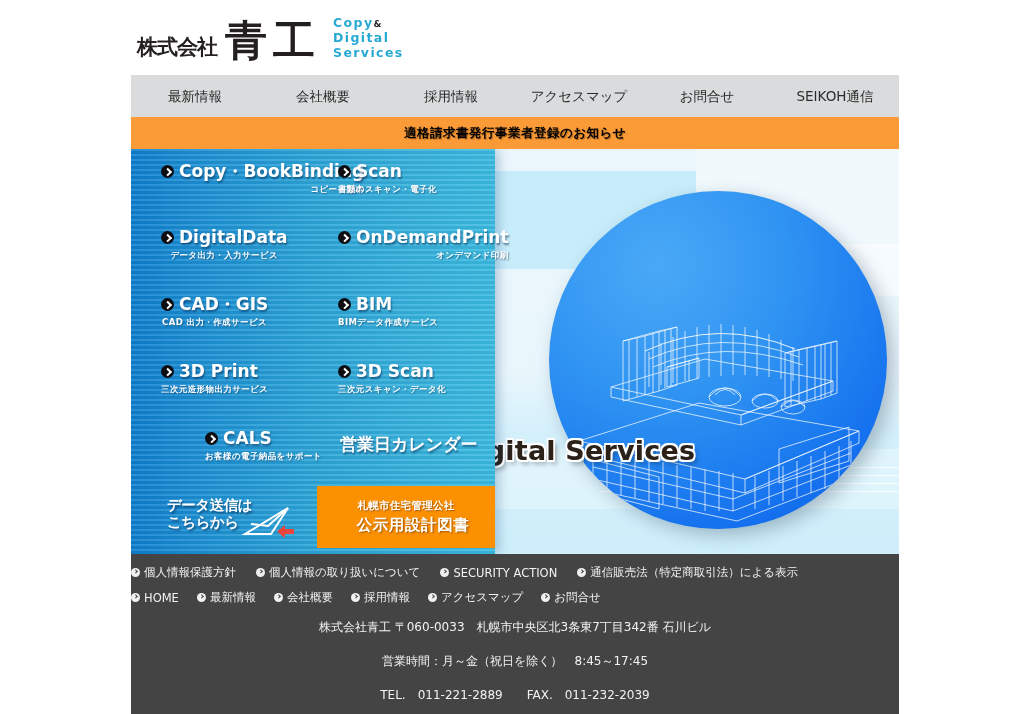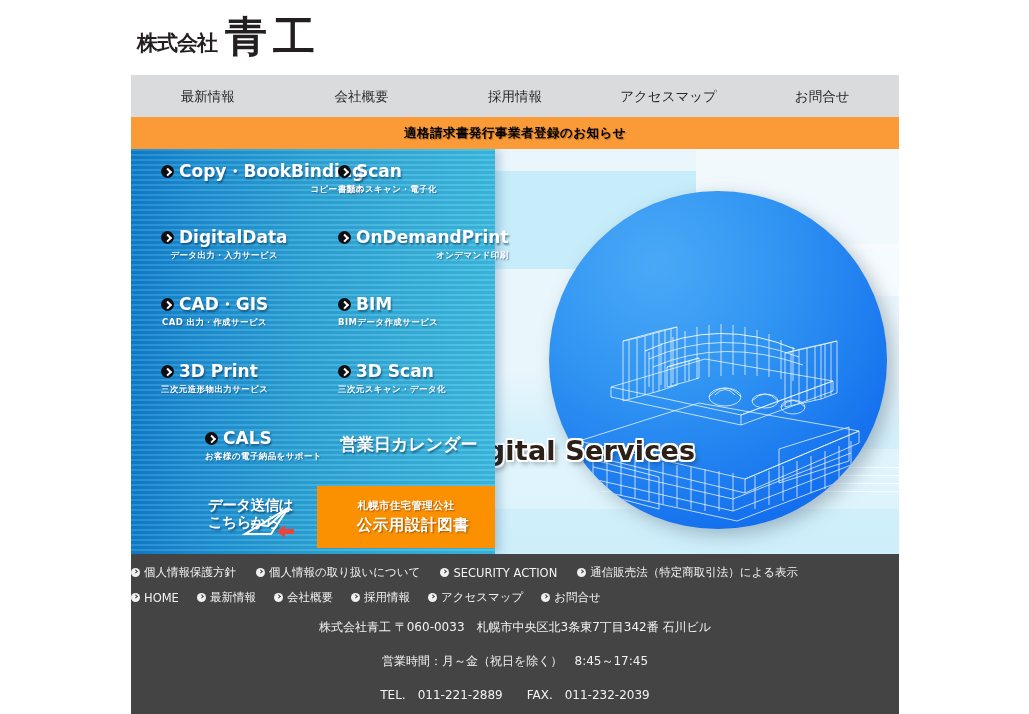--- a/index.html
+++ b/index.html
@@ -137,21 +137,21 @@
   }
 
   
   .mailbtn {
     position: absolute; left: 34px; top: 345px; width: 132px; height: 46px;
     cursor: pointer;
   }
   .mailbtn-text {
     position: absolute; left: 2px; top: 3px; font-size: 14.5px; font-weight: bold;
     color: #ffffff; font-family: "DejaVu Sans", sans-serif; line-height: 1.18;
-    letter-spacing: -.5px; text-shadow: 1.5px 1.5px 2px rgba(0,40,80,.6); margin-left: 41px;
+    letter-spacing: -.5px; text-shadow: 1.5px 1.5px 2px rgba(0,40,80,.6);
   }
   .env { position: absolute; left: 76px; top: 6px; }
 
   
   .orangebtn {
     position: absolute; left: 186px; top: 337px; width: 178px; height: 62px;
     background: #fb9001; cursor: pointer;
     display: flex; flex-direction: column; align-items: center; justify-content: center;
   }
   .ob-small {
@@ -199,29 +199,35 @@
 </style>
 </head>
 <body>
 
 <div class="page">
 
   <div class="header">
     <div class="logo">
       <span class="logo-kabushiki">株式会社</span>
       <span class="logo-seikoh">青工</span>
+      <span class="logo-cds">
+        <span>Copy</span><span class="amp">&amp;</span><br>
+        <span>Digital</span><br>
+        <span>Services</span>
+      </span>
     </div>
   </div>
 
   <div class="nav">
     <div class="nav-item">最新情報</div>
     <div class="nav-item">会社概要</div>
     <div class="nav-item">採用情報</div>
     <div class="nav-item">アクセスマップ</div>
     <div class="nav-item">お問合せ</div>
+    <div class="nav-item">SEIKOH通信</div>
   </div>
 
   <div class="banner">
     <span class="banner-text">適格請求書発行事業者登録のお知らせ</span>
   </div>
 
   <div class="hero">
     <div class="hero-bg"></div>
     <div class="hero-rect r1"></div>
     <div class="hero-rect r2"></div>

